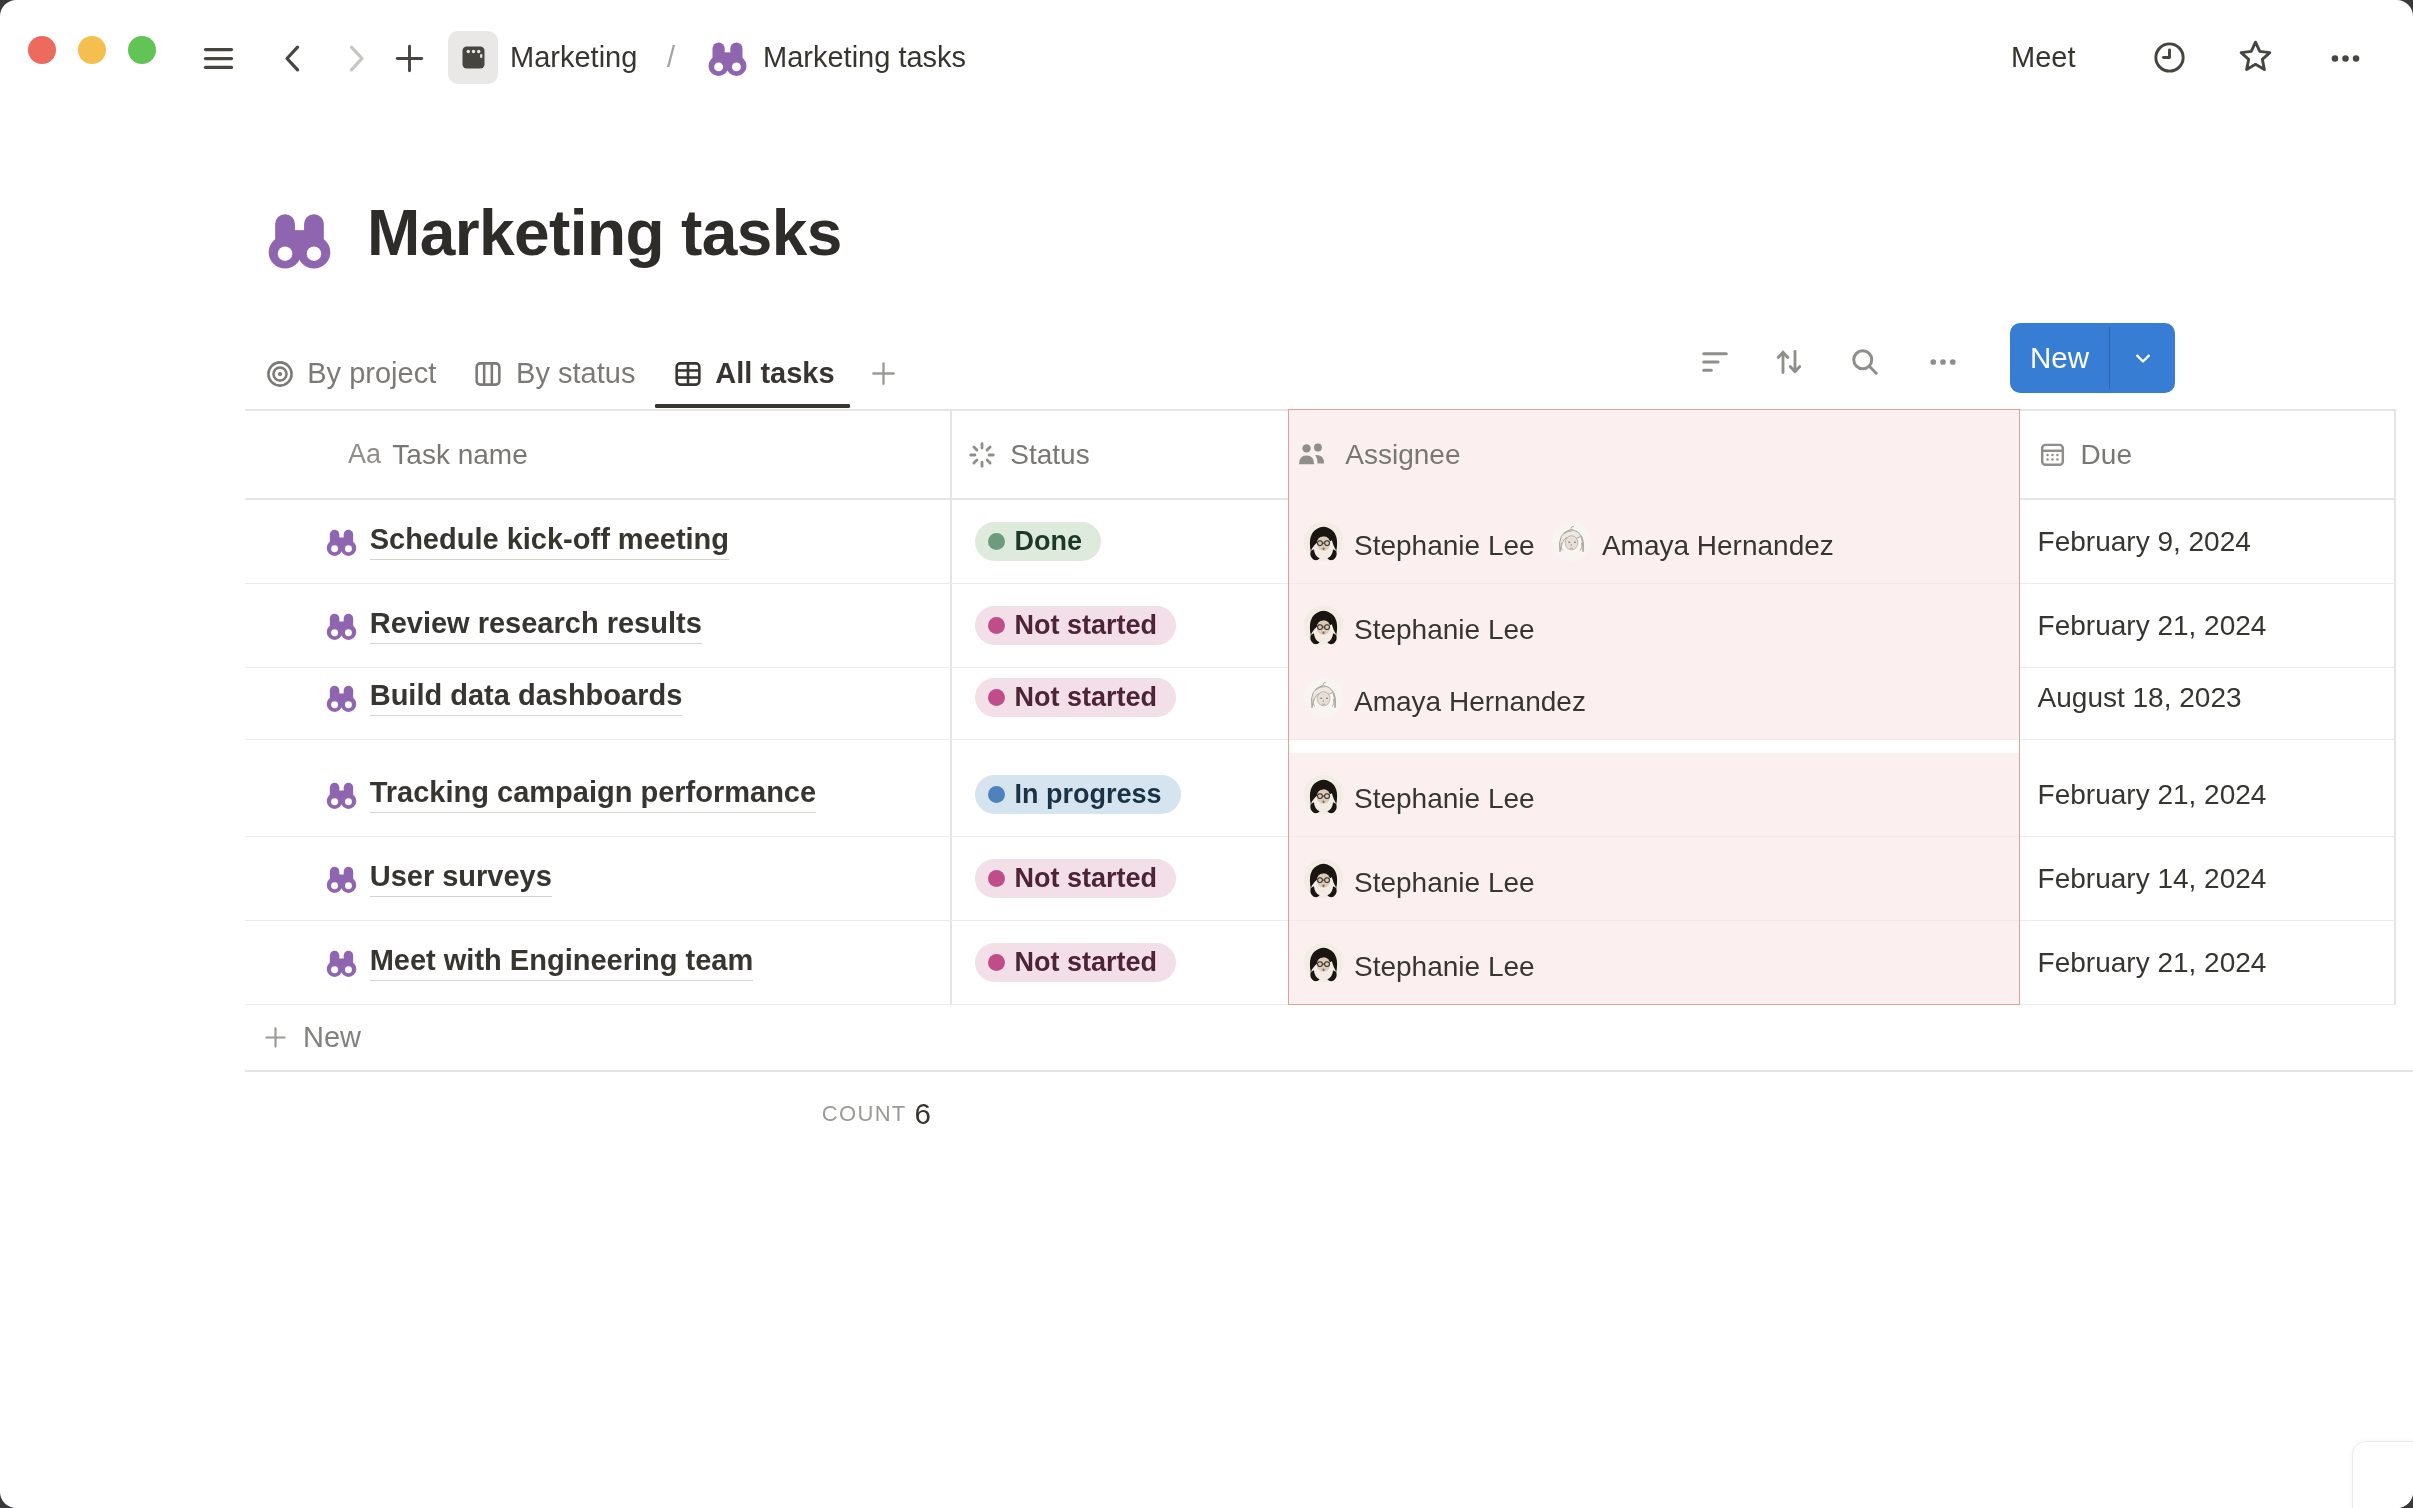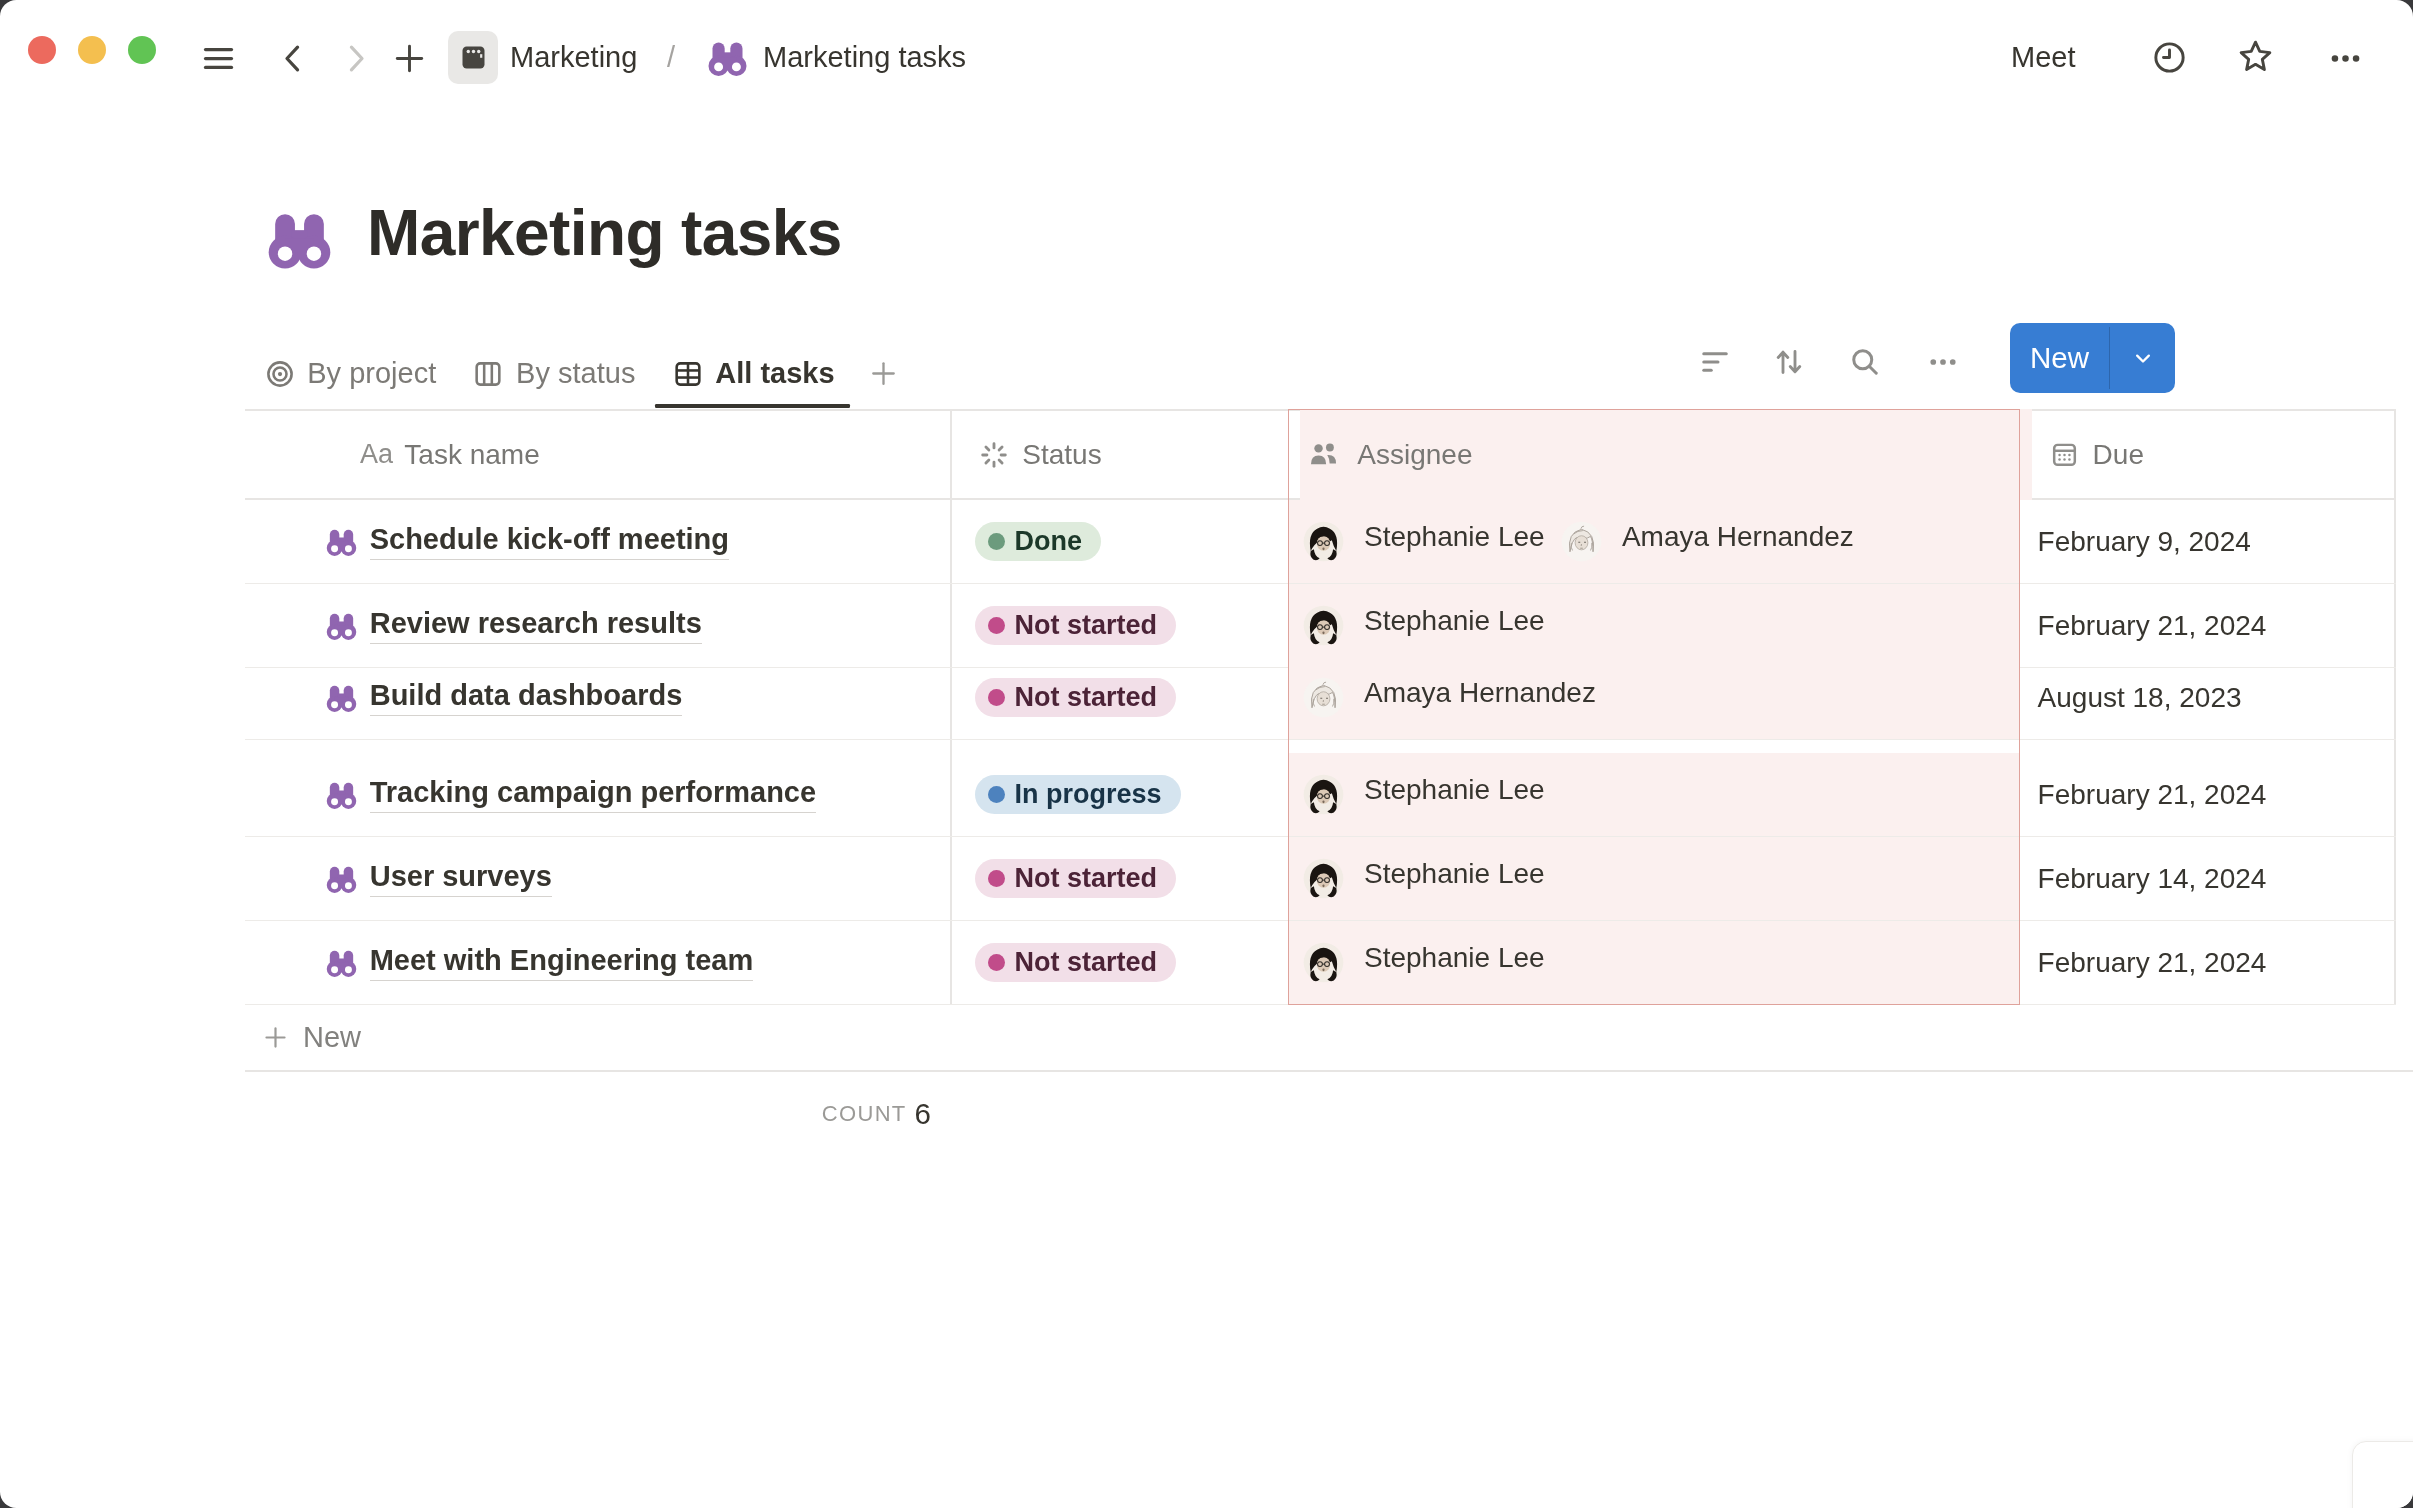--- a/index.html
+++ b/index.html
@@ -29,36 +29,36 @@
   .toolicon svg{width:100%;height:100%;}
   .newbtn{position:absolute;left:2010px;top:323px;width:165px;height:70px;background:#377DD3;border-radius:10px;display:flex;color:#fff;}
   .newbtn .main{width:99px;display:flex;align-items:center;justify-content:center;font-size:29.5px;font-weight:500;}
   .newbtn .split{width:1.3px;background:rgba(0,0,0,0.18);margin:3.8px 0;}
   .newbtn .dd{flex:1;display:flex;align-items:center;justify-content:center;}
   .newbtn .dd svg{width:28px;height:28px;}
   
   .table{position:absolute;left:245px;top:409px;width:2151px;height:596px;}
   .hline{position:absolute;left:0;width:100%;height:1.9px;background:#E7E5E3;}
   .vline{position:absolute;top:0;height:100%;width:1.9px;background:#E7E5E3;}
-  .thead{position:absolute;left:12px;top:0;width:100%;height:91px;display:grid;grid-template-columns:705px 338px 732px 376px;color:#787774;font-size:28px;}
+  .thead{position:absolute;left:0;top:0;width:100%;height:91px;display:grid;grid-template-columns:705px 338px 732px 376px;color:#787774;font-size:28px;}
   .th{display:flex;align-items:center;gap:11.3px;overflow:hidden;}
   .th svg{flex:none;}
   .trow{position:absolute;left:0;width:100%;height:84px;display:grid;grid-template-columns:705px 338px 732px 376px;border-bottom:1.9px solid #EDEBE8;box-sizing:border-box;}
   .cell{display:flex;align-items:center;overflow:hidden;}
   .c-task{padding-left:79px;gap:10.7px;}
   .c-task svg{width:35px;height:35px;flex:none;}
   .taskname{font-size:29px;font-weight:600;color:#37352F;border-bottom:1.9px solid #D6D3CF;padding-bottom:3.1px;white-space:nowrap;}
   .c-status{padding-left:25px;}
   .pill{display:inline-flex;align-items:center;gap:9.4px;height:39px;border-radius:19.5px;padding:0 19px 0 13.2px;font-size:27px;font-weight:700;white-space:nowrap;}
   .pill .dot{width:17px;height:17px;border-radius:50%;flex:none;}
   .pill.green{background:#DEEBDC;color:#1C3829;}  .pill.green .dot{background:#6C9B7D;}
   .pill.pink{background:#F2DFE8;color:#4C2337;}   .pill.pink .dot{background:#C14C8A;}
   .pill.blue{background:#D5E4EF;color:#183347;}   .pill.blue .dot{background:#4D82BE;}
   .c-assignee{background:#FBF0EF;padding-left:15px;gap:16.3px;}
-  .chip{display:flex;align-items:flex-start;gap:20px;white-space:nowrap;}
+  .chip{display:flex;align-items:flex-end;gap:10px;white-space:nowrap;}
   .chip .av{width:41px;height:41px;flex:none;}
   .chip .pname{font-size:28px;color:#37352F;}
   .c-due{padding-left:17.6px;font-size:28px;color:#37352F;white-space:nowrap;}
   .hl-overlay{position:absolute;left:1043px;top:0;width:732px;height:596px;border:1.9px solid #DFA29B;box-sizing:border-box;pointer-events:none;}
   .aa{font-size:27px;color:#8F8E8B;}
   
   .newrow{position:absolute;left:245px;top:1005px;width:2151px;height:65px;display:flex;align-items:center;gap:12px;padding-left:15px;box-sizing:border-box;color:#82817E;font-size:29px;}
   .newrow svg{width:31px;height:31px;color:#9B9A97;}
   .bottomline{position:absolute;left:245px;top:1070px;width:2168px;height:1.9px;background:#E7E5E3;}
   .countrow{position:absolute;left:245px;top:1087px;width:705px;height:54px;display:flex;align-items:center;justify-content:flex-end;gap:8px;padding-right:19px;box-sizing:border-box;}

